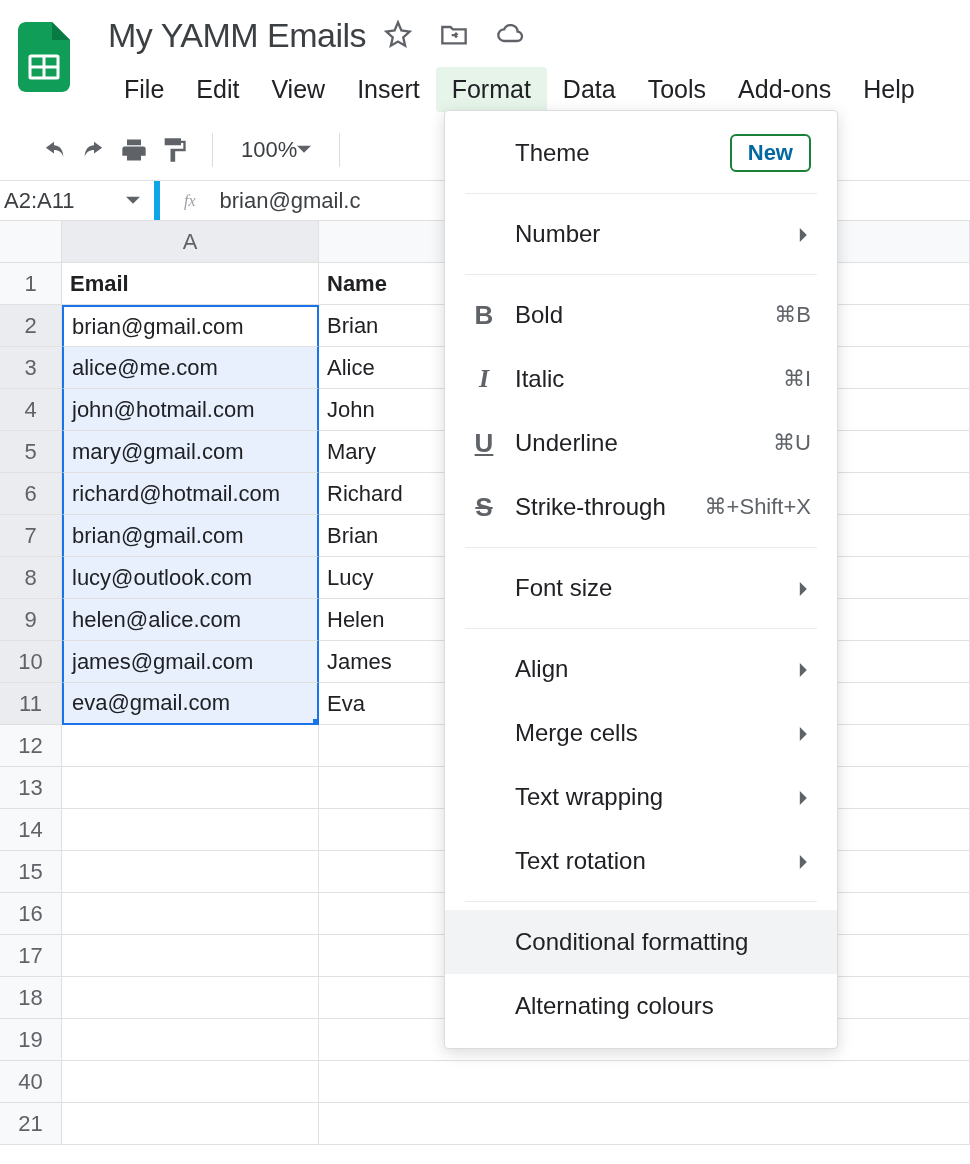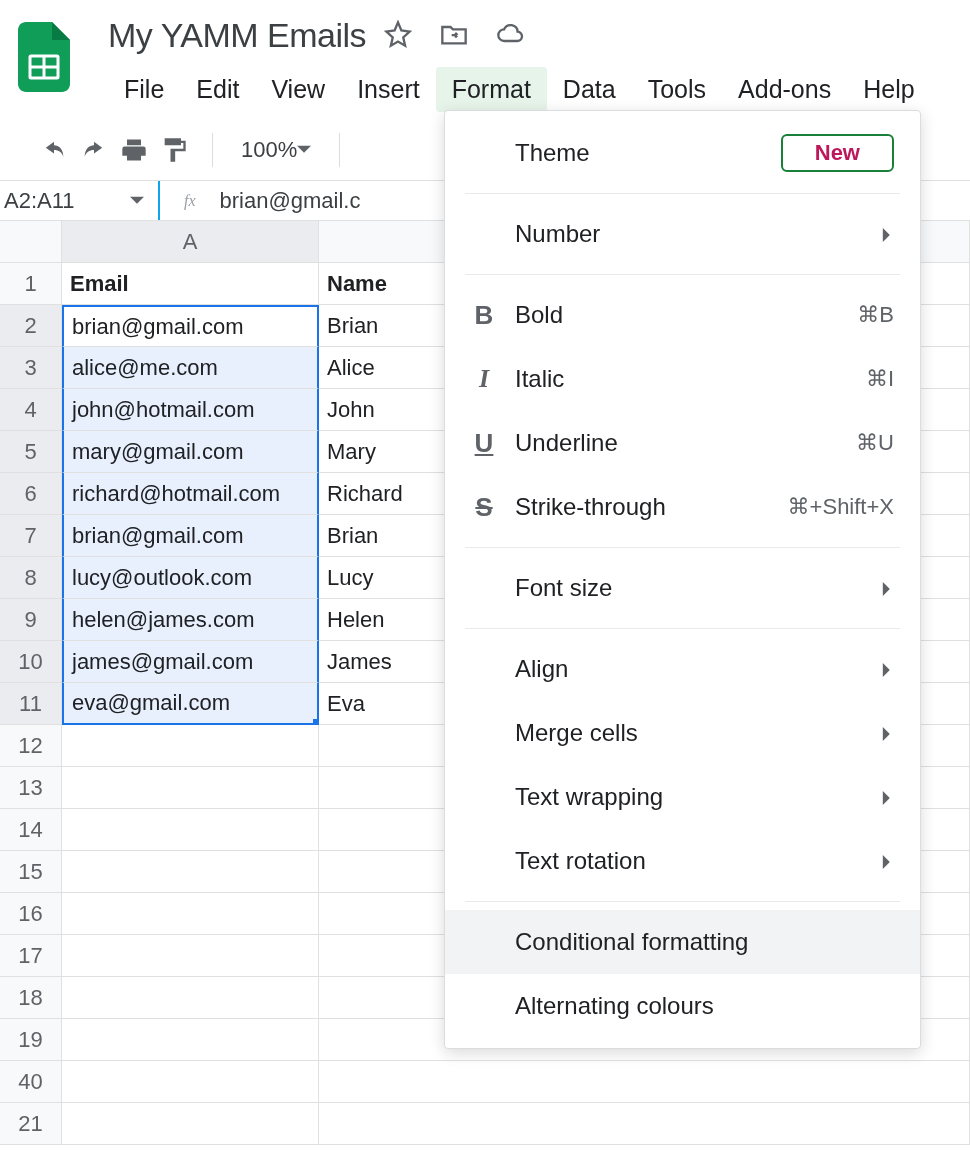--- a/index.html
+++ b/index.html
@@ -88,21 +88,21 @@
     }
     .cell-ref {
       width: 160px;
       padding-left: 4px;
       font-size: 22px;
       color: #3c4043;
       display: flex;
       align-items: center;
       justify-content: space-between;
       padding-right: 14px;
-      border-right: 2px solid #0ea5e9;
+      border-right: 6px solid #0ea5e9;
       height: 100%;
     }
     .cell-ref svg { width: 14px; height: 14px; fill: #5f6368; }
     .fx-label {
       font-style: italic;
       font-size: 16px;
       color: #9aa0a6;
       padding: 0 24px;
       font-family: "Times New Roman", serif;
     }
@@ -159,21 +159,21 @@
       bottom: -4px;
       width: 8px;
       height: 8px;
       background: #1a73e8;
     }
     
     .dropdown {
       position: absolute;
       top: 110px;
       left: 444px;
-      width: 477px;
+      width: 394px;
       background: #fff;
       border: 1px solid #dadce0;
       border-radius: 4px;
       box-shadow: 0 4px 16px rgba(0,0,0,0.15);
       padding: 10px 0;
     }
     .dd-item {
       display: flex;
       align-items: center;
       padding: 0 26px 0 70px;
@@ -198,24 +198,24 @@
       color: #5f6368;
       font-size: 22px;
     }
     .dd-item .dd-arrow {
       margin-left: auto;
     }
     .dd-item .dd-arrow svg { width: 14px; height: 14px; fill: #5f6368; }
     .dd-item .dd-badge {
       margin-left: auto;
       border: 2px solid #188038;
-      color: #be185d;
+      color: #0369a1;
       font-weight: 700;
       font-size: 22px;
-      padding: 4px 32px;
+      padding: 4px 16px;
       border-radius: 6px;
       text-align: center;
     }
     .dd-sep {
       height: 1px;
       background: #e8eaed;
       margin: 8px 20px;
     }
     .icon-b { font-weight: 900; font-size: 28px; }
     .icon-i { font-style: italic; font-weight: 900; font-size: 28px; font-family: serif; }
@@ -347,21 +347,21 @@
 
   <div class="row-hdr sel">7</div>
   <div class="cell sel sel-box-a">brian@gmail.com</div>
   <div class="cell">Brian</div>
 
   <div class="row-hdr sel">8</div>
   <div class="cell sel sel-box-a">lucy@outlook.com</div>
   <div class="cell">Lucy</div>
 
   <div class="row-hdr sel">9</div>
-  <div class="cell sel sel-box-a">helen@james.com</div>
+  <div class="cell sel sel-box-a">helen@alice.com</div>
   <div class="cell">Helen</div>
 
   <div class="row-hdr sel">10</div>
   <div class="cell sel sel-box-a">james@gmail.com</div>
   <div class="cell">James</div>
 
   <div class="row-hdr sel">11</div>
   <div class="cell sel sel-box-a sel-bottom-a">
     <span>eva@gmail.com</span>
     <span class="sel-handle"></span>

